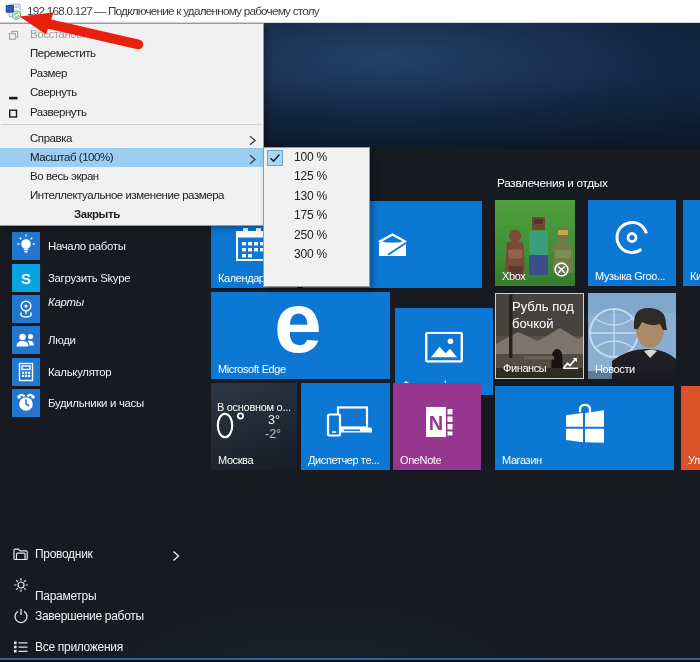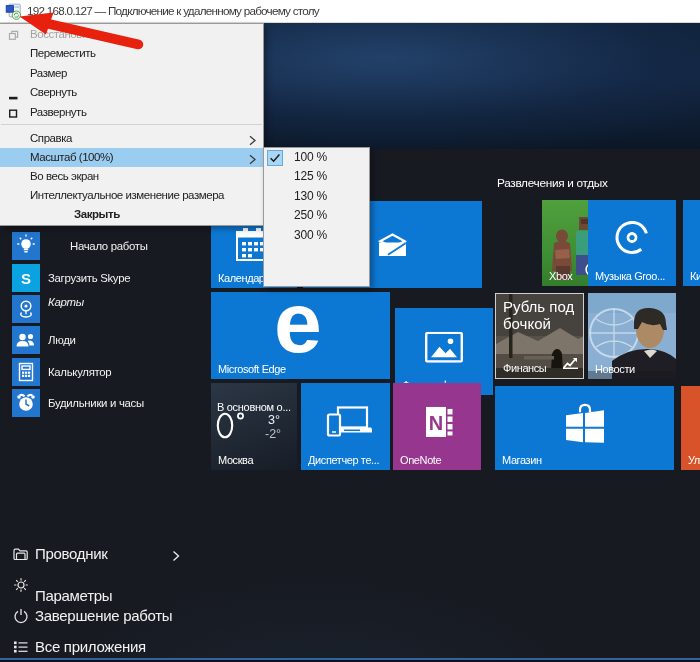--- a/index.html
+++ b/index.html
@@ -18,21 +18,21 @@
   
   #start{left:0;top:149px;width:700px;height:513px;background:radial-gradient(55% 35% at 45% 108%, rgba(38,62,96,.22), rgba(20,26,36,0) 70%),#171a21;}
   #bline{left:0;top:658px;width:700px;height:2px;background:#32639b;}
   #bdark{left:0;top:660px;width:700px;height:2px;background:#0b1120;}
   .tile{position:absolute;overflow:hidden;}
   .tile .lbl{position:absolute;left:7px;bottom:4px;font-size:11px;color:#fff;letter-spacing:-0.4px;white-space:nowrap;}
   .blue{background:#0d78d4;}
   .ticon{position:absolute;left:50%;top:50%;transform:translate(-50%,-58%);}
   .appicon{position:absolute;width:28px;height:28px;background:#2376cd;}
   .applbl{position:absolute;left:48px;font-size:11.4px;color:#f2f2f2;line-height:28px;white-space:nowrap;letter-spacing:-0.3px;}
-  .syslbl{position:absolute;left:35px;font-size:15px;color:#f2f2f2;line-height:16px;white-space:nowrap;letter-spacing:-0.3px;}
+  .syslbl{position:absolute;left:35px;font-size:12px;color:#f2f2f2;line-height:16px;white-space:nowrap;letter-spacing:-0.3px;}
   .hdr{position:absolute;font-size:11.8px;color:#fff;letter-spacing:-0.3px;}
   
   #sysmenu{left:0;top:23px;width:263px;height:201px;background:#f1f1f1;
      border:1px solid #999;border-left:none;box-shadow:3px 3px 6px rgba(0,0,0,.32);}
   .mi{position:relative;height:19.4px;line-height:19.4px;font-size:11.5px;color:#212121;
       padding-left:30px;letter-spacing:-0.45px;white-space:nowrap;}
   .mi.dis{color:#a2a2a2;}
   .mi.hl{background:#9bcdf1;}
   .mi.h2{height:19px;line-height:19px;}
   .mi.bold{font-weight:bold;margin-left:44px;}
@@ -52,21 +52,21 @@
   <div class="abs" id="bline"></div>
   <div class="abs" id="bdark"></div>
   <div class="abs" id="titlebar"></div>
   <div class="abs" id="titletext">192.168.0.127 — Подключение к удаленному рабочему столу</div>
 
   <div class="abs appicon" style="left:12px;top:232px;"><svg width="28" height="28" viewBox="0 0 28 28">
       <circle cx="14" cy="12" r="4.8" fill="#fff"></circle>
       <path d="M11.8 16.6 h4.4 v1.6 h-4.4z M12.4 19 h3.2 v1.4 h-3.2z" fill="#fff"></path>
       <path d="M14 4.6 v-2 M7.3 12 h-2 M22.7 12 h-2 M9.2 7.2 l-1.4-1.4 M18.8 7.2 l1.4-1.4" stroke="#fff" stroke-width="1.4"></path>
     </svg></div>
-  <div class="abs applbl" style="top:232px;margin-left:22px;">Начало работы</div>
+  <div class="abs applbl" style="top:232px;">Начало работы</div>
   <div class="abs appicon" style="left:12px;top:264px;background:#0aa2e0;"><svg width="28" height="28" viewBox="0 0 28 28">
       <text x="14" y="19.5" font-family="Liberation Sans" font-size="15" font-weight="bold" fill="#fff" text-anchor="middle">S</text>
     </svg></div>
   <div class="abs applbl" style="top:264px;">Загрузить Skype</div>
   <div class="abs appicon" style="left:12px;top:295px;"><svg width="28" height="28" viewBox="0 0 28 28">
       <g stroke="#fff" stroke-width="1.5" fill="none">
         <circle cx="14" cy="11" r="4.8"></circle>
         <circle cx="14" cy="11" r="1.6" fill="#fff" stroke="none"></circle>
         <path d="M9.5 17.5 Q8 19.5 9.5 20.8 Q11 22 14 22 Q17 22 18.5 20.8 Q20 19.5 18.5 17.5" stroke-width="1.3"></path>
         <path d="M14 15.8 v3.4" stroke-width="1.3"></path>
@@ -214,21 +214,21 @@
           <rect x="27.5" y="4" width="5" height="5.5"></rect>
           <rect x="27.5" y="11.5" width="5" height="5.5"></rect>
           <rect x="27.5" y="19" width="5" height="5.5"></rect>
           <rect x="27.5" y="26.5" width="5" height="4"></rect>
         </g>
       </svg></div>
     <div class="lbl">OneNote</div>
   </div>
 
   <div class="abs hdr" style="left:497px;top:176px;">Развлечения и отдых</div>
-  <div class="tile" style="left:495px;top:200px;width:64px;height:86px;background:linear-gradient(180deg,#51a03e 0%,#3f8f34 60%,#357d2c 100%);margin-left:47px;">
+  <div class="tile" style="left:495px;top:200px;width:80px;height:86px;background:linear-gradient(180deg,#51a03e 0%,#3f8f34 60%,#357d2c 100%);">
     <svg width="88" height="86" viewBox="0 0 88 86" style="position:absolute;left:0;top:0;">
       <g fill="#7a4a38">
         <ellipse cx="20" cy="36" rx="6" ry="6.5"></ellipse>
         <path d="M12 43 q8-4 16 0 l2 28 h-20 z"></path>
       </g>
       <path d="M13 50 l14-1 1 9 -14 1z" fill="#96604a"></path>
       <path d="M14 66 h14 v14 h-14z" fill="#5a3a2e"></path>
       <rect x="37" y="17" width="13" height="13" fill="#6b4a36"></rect>
       <rect x="39" y="19" width="9" height="5" fill="#50352a"></rect>
       <rect x="34" y="31" width="19" height="24" fill="#3a9e7e"></rect>
@@ -259,21 +259,21 @@
   <div class="tile" style="left:495px;top:293px;width:89px;height:86px;background:#55504a;border:1px solid #cfcfcf;box-sizing:border-box;">
     <svg width="89" height="86" viewBox="0 0 89 86" style="position:absolute;left:0;top:0;">
       <rect x="0" y="0" width="89" height="42" fill="#46433e"></rect>
       <path d="M0 50 L22 38 L42 47 L64 34 L82 45 L89 42 V66 H0 Z" fill="#7d7569"></path>
       <rect x="0" y="60" width="89" height="26" fill="#524c45"></rect>
       <rect x="13" y="0" width="3.5" height="64" fill="#26231d"></rect>
       <path d="M56 60 q2-5 5-5 q3.5 0 5 5 l1.5 26 h-13 z" fill="#17140f"></path>
       <rect x="0" y="74" width="89" height="12" fill="#2f2b25"></rect>
       <rect x="28" y="62" width="30" height="3.5" fill="#676056"></rect>
     </svg>
-    <div style="position:absolute;left:7px;top:4px;font-size:15px;color:#fff;line-height:17px;">Рубль под<br>бочкой</div>
+    <div style="position:absolute;left:16px;top:4px;font-size:13px;color:#fff;line-height:17px;">Рубль под<br>бочкой</div>
     <div class="lbl">Финансы</div>
     <div style="position:absolute;right:5px;bottom:5px;"><svg width="15" height="12" viewBox="0 0 15 12">
         <path d="M0.5 11 L4.5 6.5 L7 8.5 L12 2.5" stroke="#fff" stroke-width="1.7" fill="none"></path>
         <path d="M9.8 1 L14 1 L14 5.2 Z" fill="#fff"></path>
         <rect x="0" y="10.6" width="15" height="1.6" fill="#fff"></rect>
       </svg></div>
   </div>
   <div class="tile" style="left:588px;top:293px;width:88px;height:86px;background:#7fa8cc;">
     <svg width="88" height="86" viewBox="0 0 88 86" style="position:absolute;left:0;top:0;">
       <rect width="88" height="86" fill="#8aafd2"></rect>
@@ -331,20 +331,21 @@
     <div class="mi h2">Интеллектуальное изменение размера</div>
     <div class="mi h2 bold">Закрыть</div>
   </div>
 
   <div class="abs" id="submenu">
     <div class="si"><span id="chk"><svg width="14" height="14" viewBox="0 0 14 14">
           <path d="M2.6 7.2 L5.6 10.2 L11.4 3.6" stroke="#1c1c1c" stroke-width="1.5" fill="none"></path>
         </svg></span>100 %</div>
     <div class="si">125 %</div>
     <div class="si">130 %</div>
+    <div class="si">175 %</div>
     <div class="si">250 %</div>
     <div class="si">300 %</div>
   </div>
 
   <div class="abs" style="left:5px;top:3px;">
     <svg width="17" height="17" viewBox="0 0 17 17">
       <rect x="4.2" y="1.2" width="11" height="12.6" rx="0.8" fill="#f4f6f8" stroke="#9aa4ae" stroke-width="0.9"></rect>
       <rect x="1.2" y="2.6" width="7.2" height="6.6" fill="#2f57c8" stroke="#1d3a96" stroke-width="0.9"></rect>
       <rect x="9.4" y="2.8" width="4.6" height="2.2" fill="#b9d2ea"></rect>
       <circle cx="11.4" cy="12.2" r="4.2" fill="#eaf6ea" stroke="#5aa45e" stroke-width="1"></circle>

